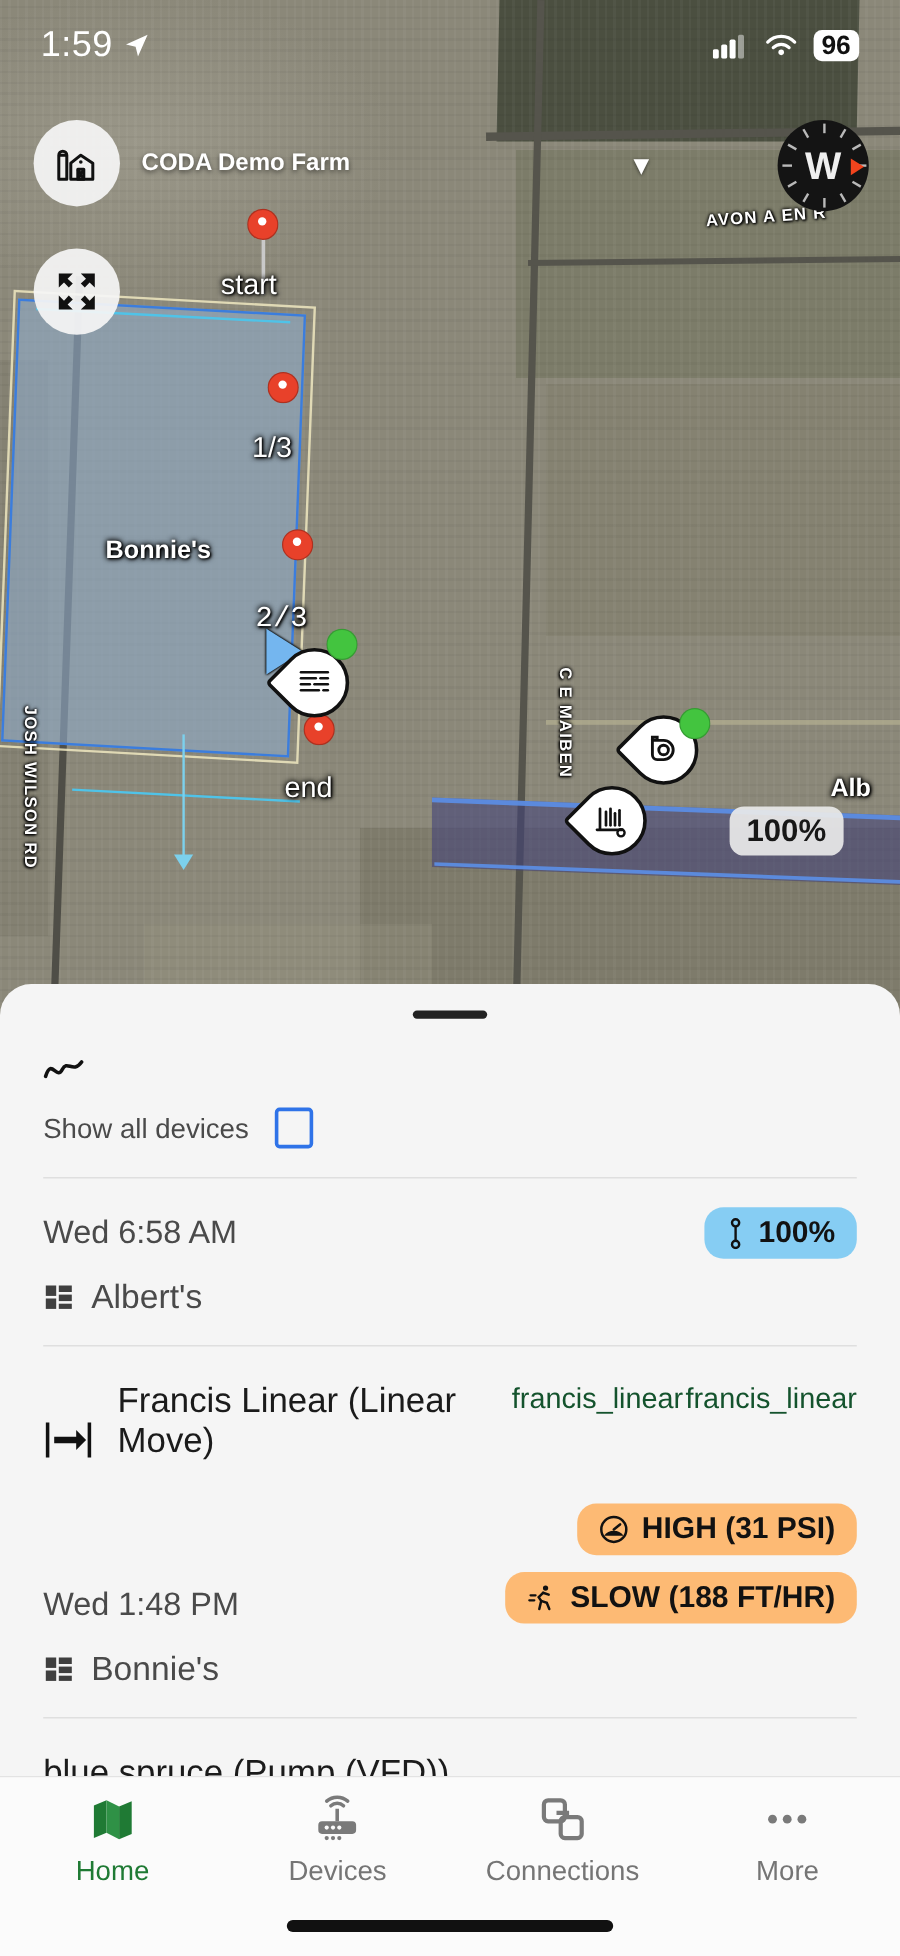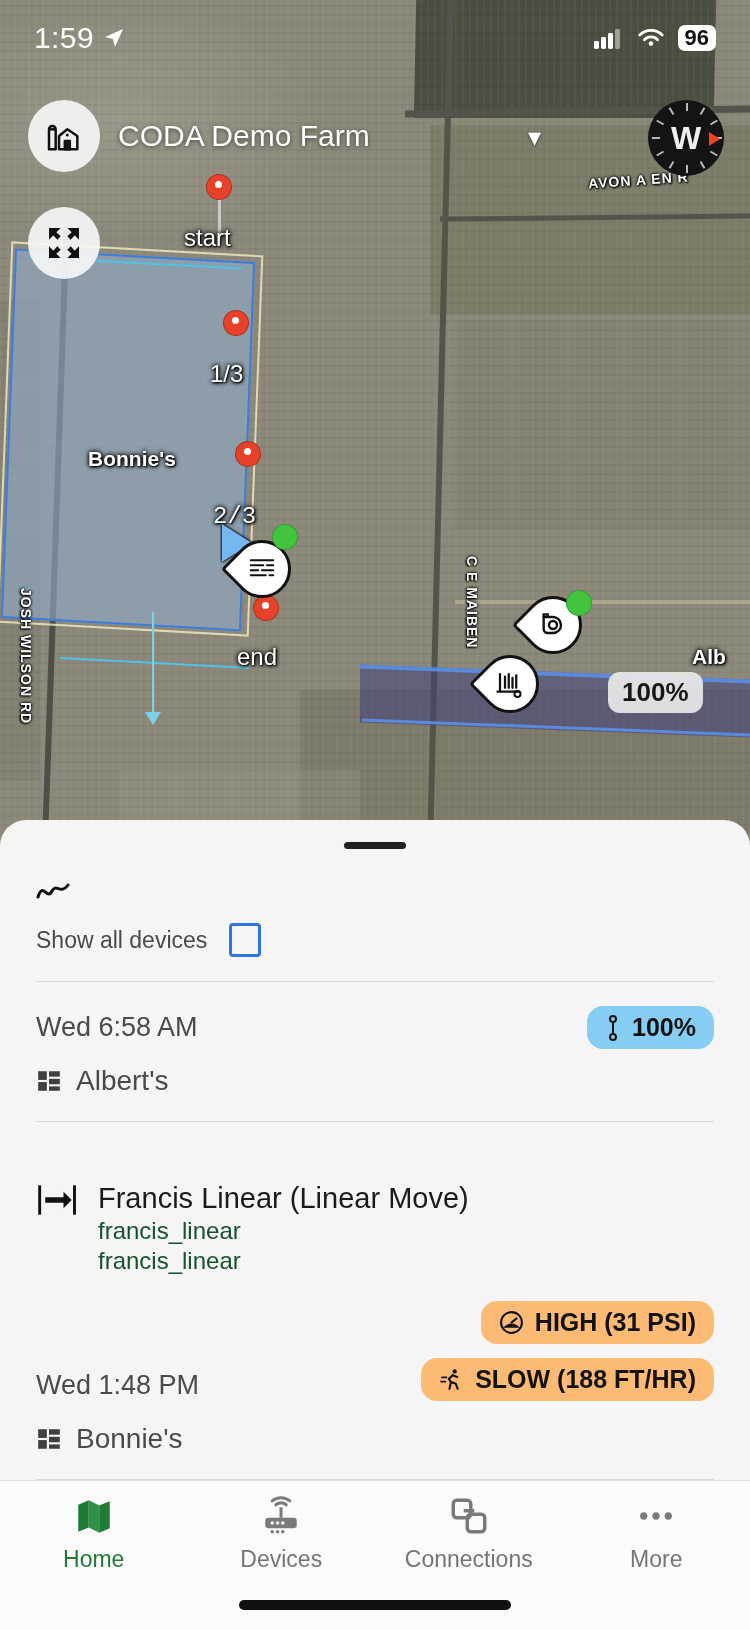--- a/index.html
+++ b/index.html
@@ -156,21 +156,21 @@
   #map-header {
     position:absolute; left:28px; top:100px; display:flex; align-items:center; gap:18px; z-index:18;
   }
   .circle-btn {
     width:72px; height:72px; border-radius:50%;
     background:rgba(245,245,245,.93);
     display:flex; align-items:center; justify-content:center;
     border:none; cursor:pointer;
   }
   #farm-title {
-    color:#fff; font-size:30px; font-weight:normal;
+    color:#fff; font-size:20px; font-weight:bold;
     text-shadow:0 1px 4px rgba(0,0,0,.55);
   }
   #expand-btn-wrap { position:absolute; left:28px; top:207px; z-index:18;}
   .chev {
     position:absolute; left:528px; top:122px; z-index:18; color:#fff; font-size:26px;
     text-shadow:0 1px 3px rgba(0,0,0,.6);
   }
   #compass {
     position:absolute; right:26px; top:100px; width:76px;height:76px;border-radius:50%;
     background:#141414; z-index:18; display:flex;align-items:center;justify-content:center;
@@ -204,21 +204,21 @@
   .row-meta {
     display:flex; align-items:center; justify-content:space-between;
     margin-top:24px;
   }
   .meta-time { font-size:27px; color:#4a4a4a;}
   .field-row { display:flex; align-items:center; gap:14px; margin-top:16px;}
   .field-row-name { font-size:28px; color:#4a4a4a;}
 
   .device-row { display:flex; align-items:flex-start; gap:18px; margin-top:30px;}
   .dev-icon-wrap { padding-top:26px; }
-  .dev-texts { display:flex; flex-direction:column; gap:2px;margin-top:30px;}
+  .dev-texts { display:flex; flex-direction:row; gap:2px;}
   .dev-title { font-size:29px; color:#1b1b1b;}
   .dev-sub { font-size:24px; color:#14532d;}
 
   .badge {
     display:inline-flex; align-items:center; gap:11px;
     border-radius:16px; padding:7px 18px;
     font-size:25px; font-weight:bold; color:#121212; white-space:nowrap;
   }
   .badge-sky  { background:#86cdf3; }
   .badge-peri { background:#fdba74; }

